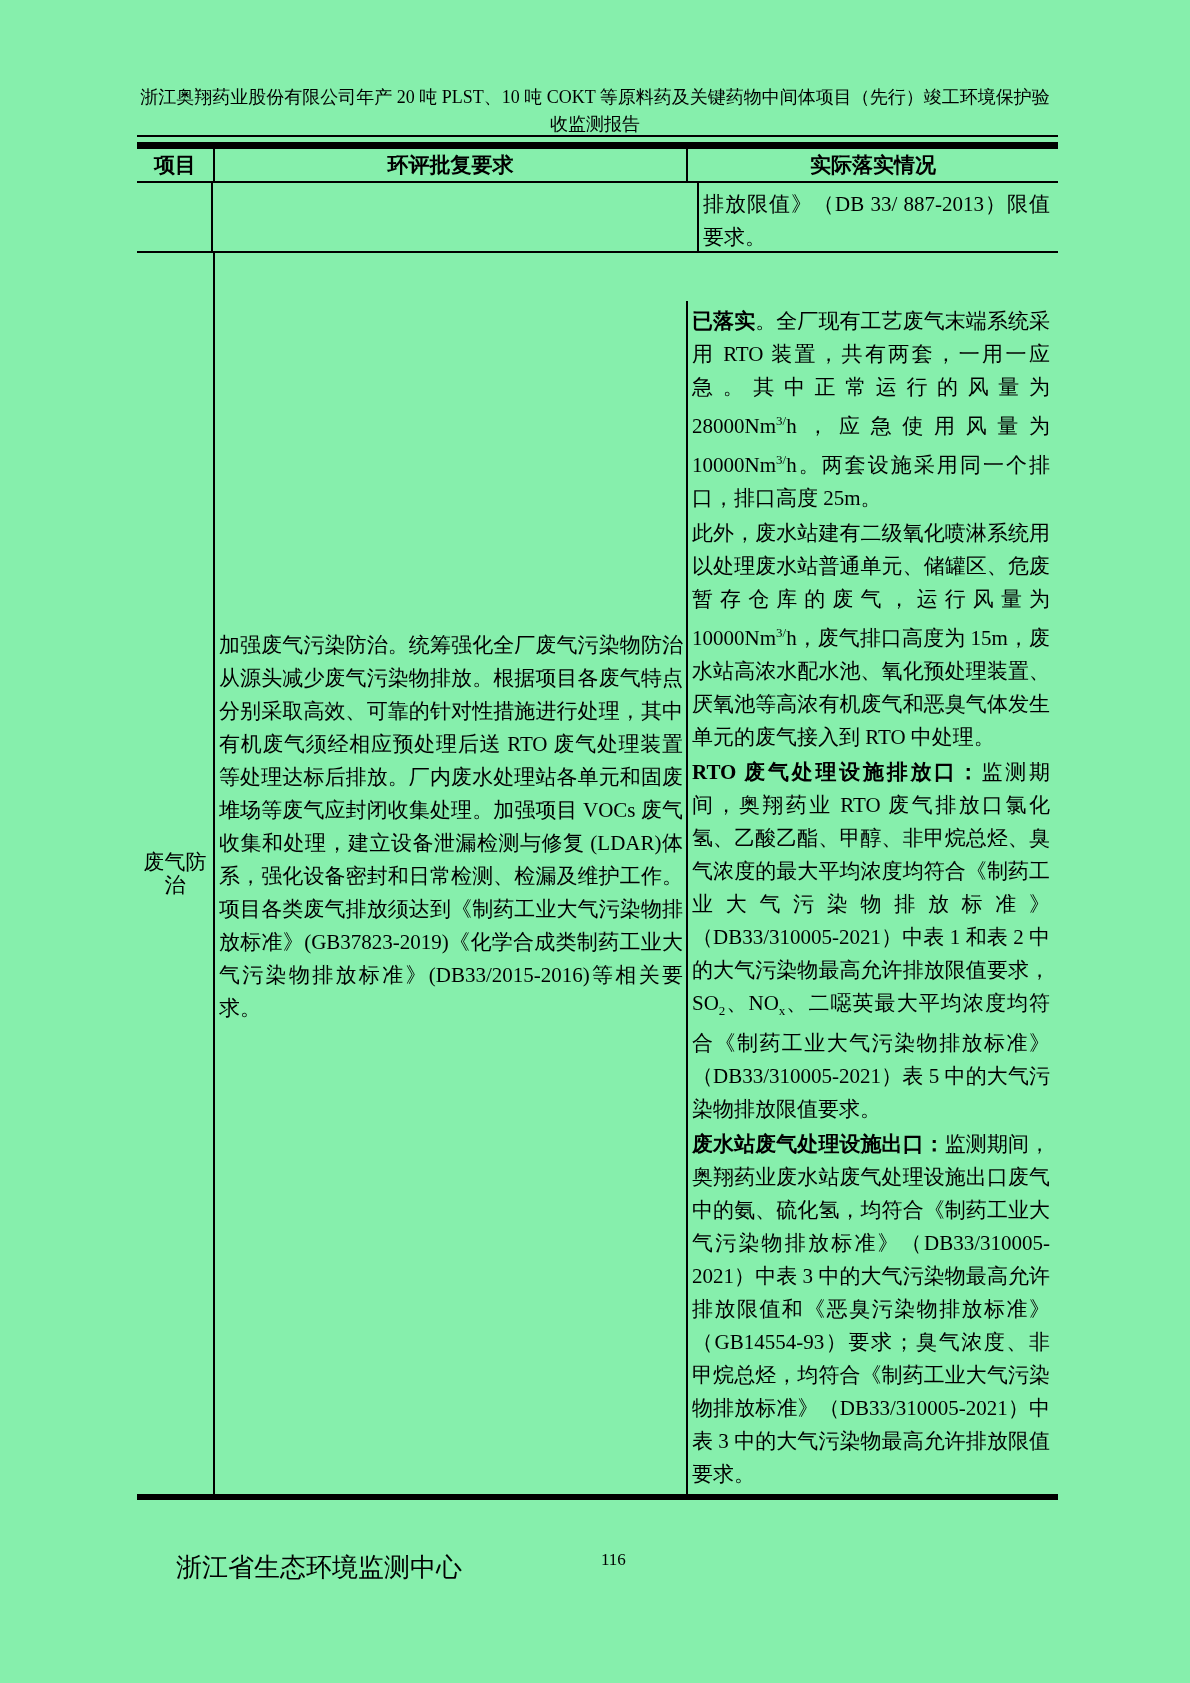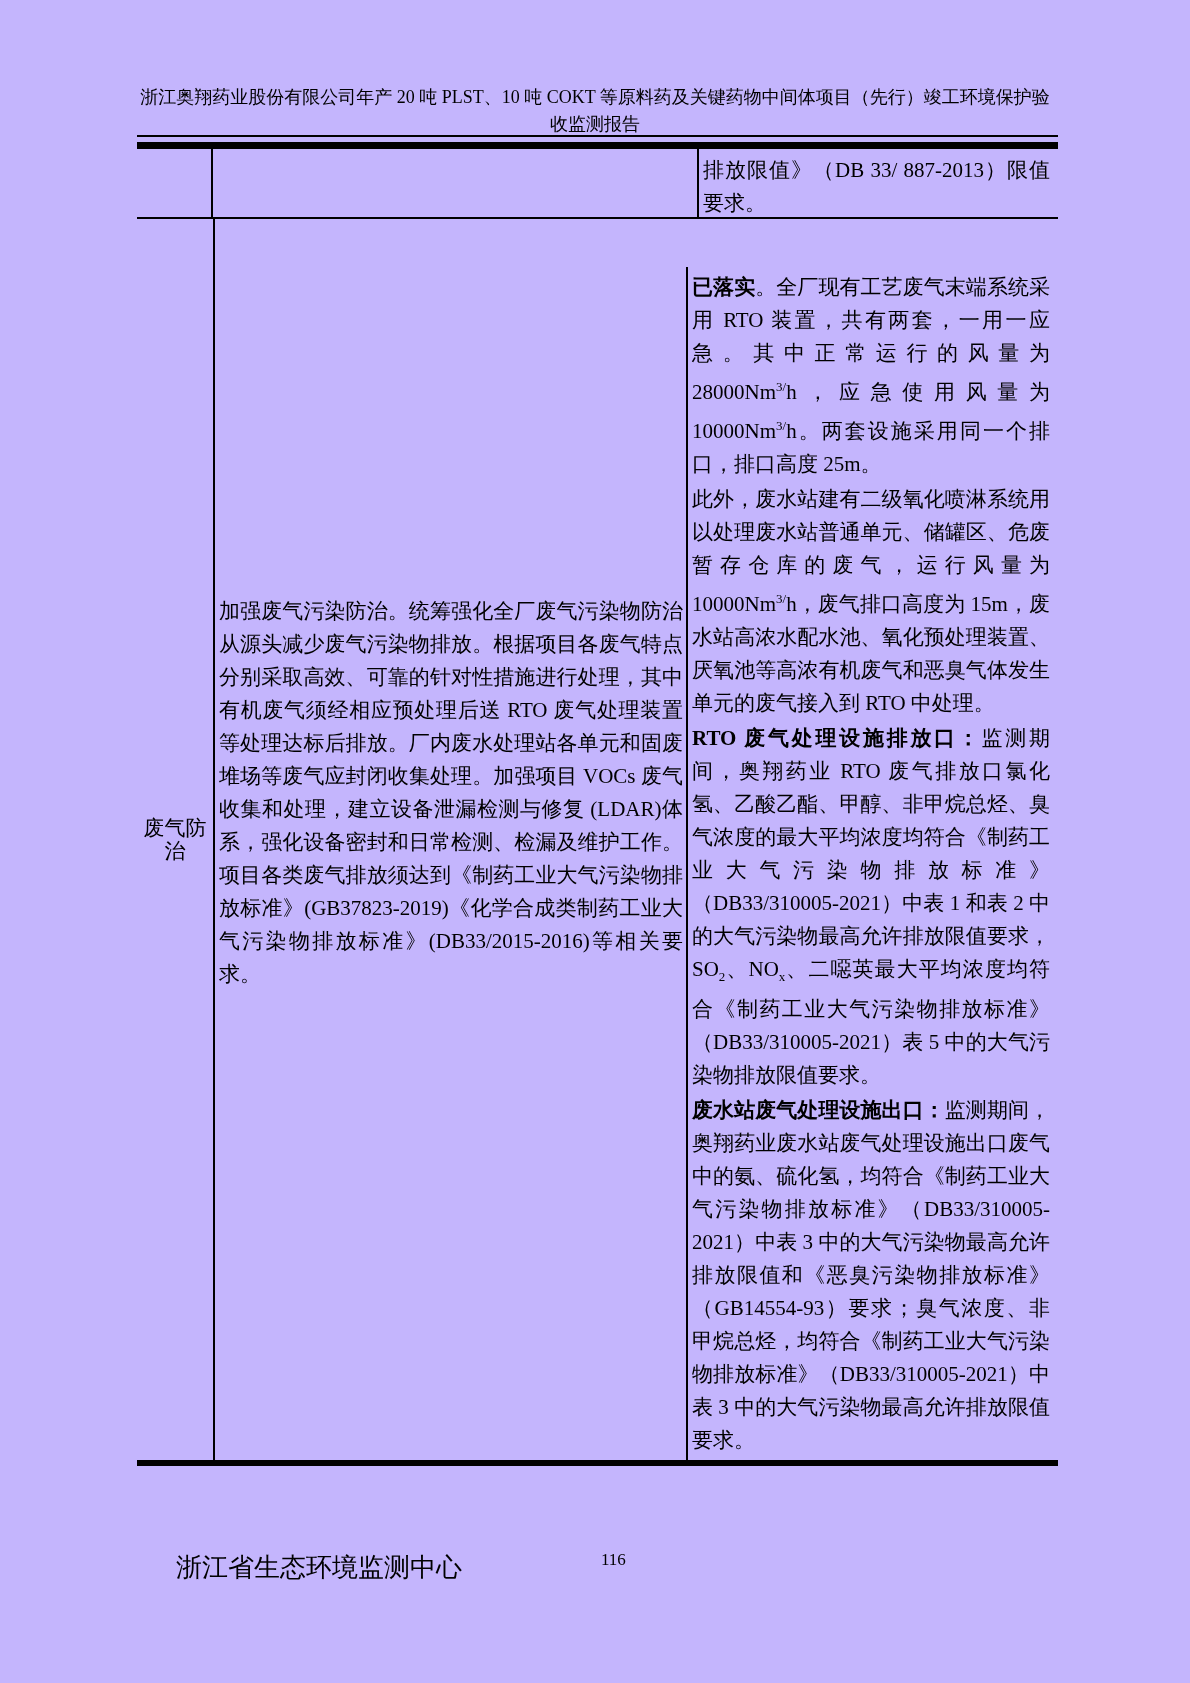--- a/index.html
+++ b/index.html
@@ -1,18 +1,18 @@
 <!DOCTYPE html>
 <html><head>
 <meta charset="utf-8">
 <style>
   * { margin:0; padding:0; box-sizing:border-box; }
   html,body { background:#ffffff; }
   .page {
-    position:relative; width:1190px; height:1683px; background:#c4b5fd;
+    position:relative; width:1190px; height:1683px; background:#86efac;
     font-family:"Liberation Serif","DejaVu Serif",serif; color:#000; overflow:hidden;
   }
   .doc-header { position:absolute; left:105px; top:84px; width:980px;
     font-size:18px; line-height:27px; text-align:center; }
   .doc-header div { white-space:nowrap; }
   .rule-thin { position:absolute; left:137px; top:135px; width:921px; height:2px; background:#000; }
 
   .env-table { position:absolute; left:137px; top:142px; width:921px; font-size:21px; }
   .border-thick { height:7px; background:#000; }
   .border-thick-bottom { height:6px; background:#000; }
@@ -49,20 +49,25 @@
   <div class="doc-header">
     <div>浙江奥翔药业股份有限公司年产 20 吨 PLST、10 吨 COKT 等原料药及关键药物中间体项目（先行）竣工环境保护验</div>
     <div>收监测报告</div>
   </div>
 
   <div class="rule-thin"></div>
 
   <div class="env-table">
     <div class="border-thick"></div>
 
+    <div class="t-row thead-row">
+      <div class="c1 hc">项目</div>
+      <div class="c2 hc">环评批复要求</div>
+      <div class="c3 hc">实际落实情况</div>
+    </div>
 
     <div class="t-row row-partial">
       <div class="c1"></div>
       <div class="c2"></div>
       <div class="c3 cell-pad3">
           <p class="para"><span>排放限值》（DB 33/ 887-2013）限值要求。</span></p>
         </div>
     </div>
 
     <div class="t-row row-main">

